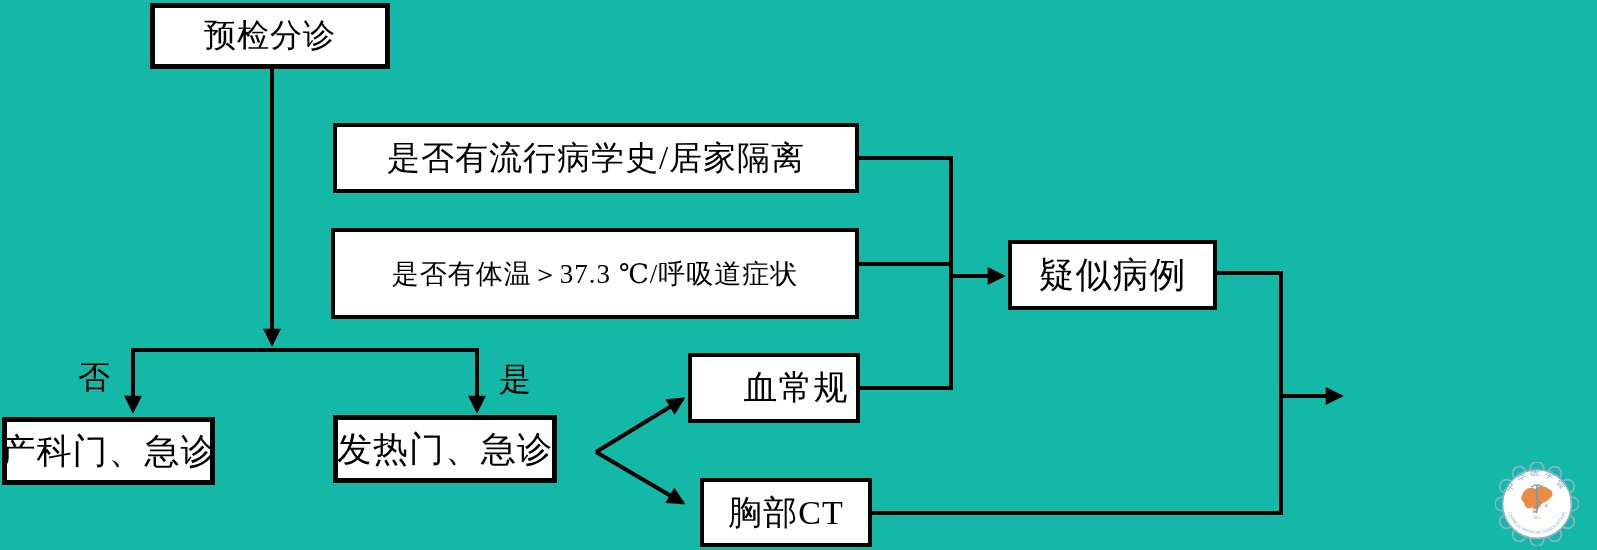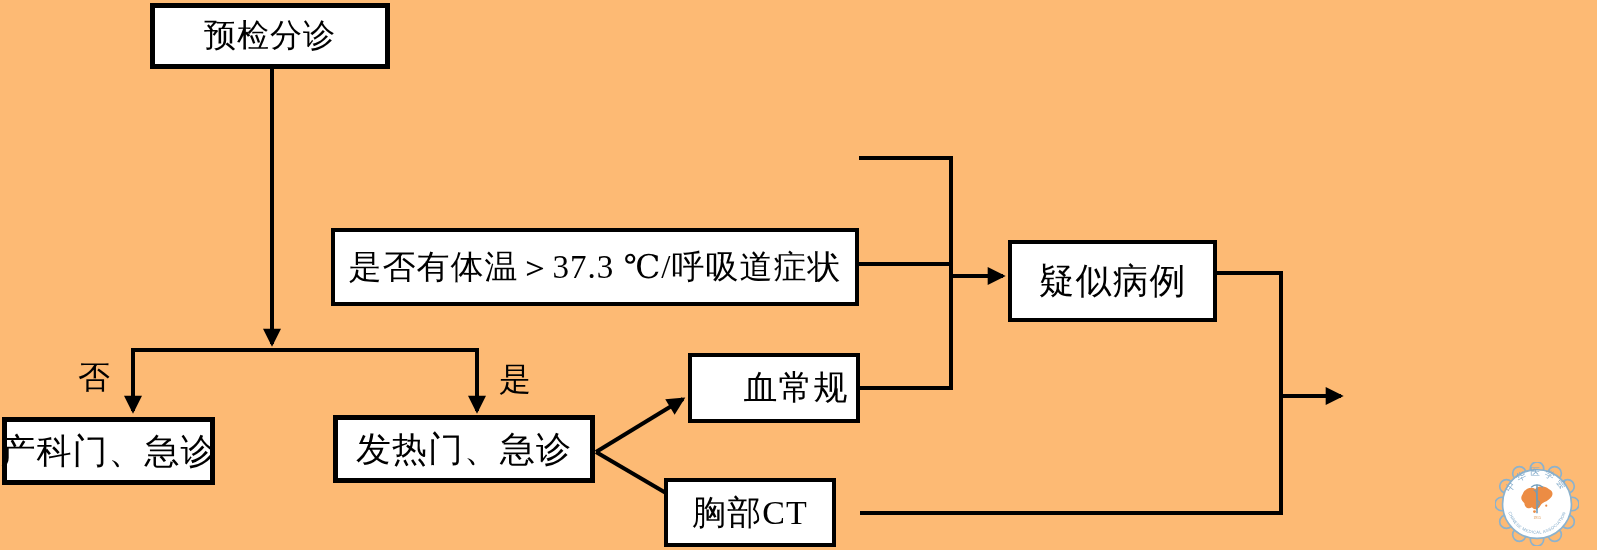--- a/index.html
+++ b/index.html
@@ -1,33 +1,33 @@
 <!DOCTYPE html>
 <html><head>
 <meta charset="utf-8">
 <style>
   html,body{margin:0;padding:0;background:#ffffff;}
   #stage{
-    position:relative;width:1597px;height:550px;background:#fdba74;overflow:hidden;
+    position:relative;width:1597px;height:550px;background:#14b8a6;overflow:hidden;
     font-family:"Liberation Serif","DejaVu Serif",serif;color:#000;
   }
   #connectors{position:absolute;left:0;top:0;z-index:0;}
   .node{
     position:absolute;box-sizing:border-box;background:#fff;border:4px solid #000;
     display:flex;align-items:center;justify-content:center;white-space:nowrap;
     z-index:1;letter-spacing:1px;
   }
   #n-triage {left:150px;top:3px;  width:240px;height:66px;border-width:5px;font-size:32px;}
   #n-epi    {left:333px;top:123px;width:526px;height:70px;font-size:33px;}
-  #n-temp   {left:331px;top:228px;width:528px;height:78px;font-size:33px;}
+  #n-temp   {left:331px;top:228px;width:528px;height:91px;font-size:27px;}
   #n-obst   {left:2px;  top:417px;width:213px;height:68px;border-width:5px;font-size:35px;}
-  #n-fever  {left:333px;top:415px;width:262px;height:68px;border-width:5px;font-size:35px;}
+  #n-fever  {left:333px;top:415px;width:224px;height:68px;border-width:5px;font-size:35px;}
   #n-blood  {left:688px;top:353px;width:172px;height:70px;font-size:34px;padding-left:44px;}
-  #n-chest  {left:664px;top:478px;width:172px;height:69px;font-size:34px;}
-  #n-susp   {left:1008px;top:240px;width:209px;height:82px;font-size:36px;}
+  #n-chest  {left:700px;top:478px;width:172px;height:69px;font-size:34px;}
+  #n-susp   {left:1008px;top:240px;width:209px;height:70px;font-size:36px;}
   #n-clin   {left:1348px;top:358px;width:244px;height:72px;border-width:5px;font-size:35px;}
   .branch-label{position:absolute;font-size:32px;z-index:1;}
   #lbl-no {left:78px; top:356px;}
   #lbl-yes{left:499px;top:358px;}
   #cma-logo{position:absolute;left:1495px;top:462px;z-index:1;}
 </style>
 </head>
 <body>
 
 <div id="stage">
@@ -57,20 +57,23 @@
 
       <line x1="1217" y1="273" x2="1281" y2="273"></line>
       <line x1="1281" y1="271" x2="1281" y2="515"></line>
       <line x1="860" y1="513" x2="1281" y2="513"></line>
       <line x1="1281" y1="396" x2="1341" y2="396" marker-end="url(#arr)"></line>
     </g>
   </svg>
 
   <div class="node" id="n-triage">
     <span>预检分诊</span>
+  </div>
+  <div class="node" id="n-epi">
+    <span>是否有流行病学史/居家隔离</span>
   </div>
   <div class="node" id="n-temp">
     <span>是否有体温＞37.3 ℃/呼吸道症状</span>
   </div>
   <div class="node" id="n-obst">
     <span>产科门、急诊</span>
   </div>
   <div class="node" id="n-fever">
     <span>发热门、急诊</span>
   </div>

